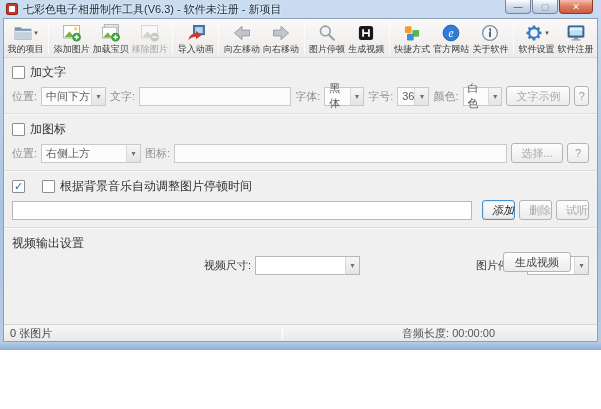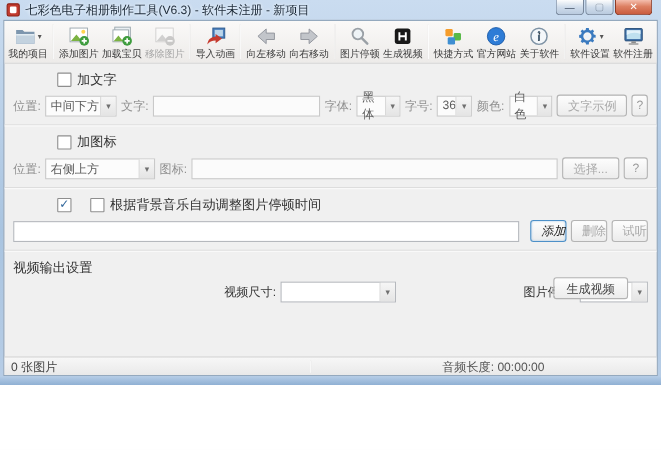--- a/index.html
+++ b/index.html
@@ -43,21 +43,21 @@
   .tsep { width:1px; background:#d2d0ce; border-right:1px solid #fcfcfc; margin:2px 3px; }
 
   
   .drop-panel { margin:2px; height:116px; background:#fff; border:1px solid #c4c4c4;
     display:flex; align-items:center; justify-content:center; }
   .drop-btn { width:192px; height:25px; border:1px solid #cfcfcf; border-radius:3px;
     background:linear-gradient(#fcfcfc,#f1f1f1); color:#666; font-size:12px;
     font-family:inherit; }
 
   
-  .cb-row { display:flex; align-items:center; padding:6px 8px 3px; gap:5px;margin-left:40px; }
+  .cb-row { display:flex; align-items:center; padding:6px 8px 3px; gap:5px; }
   .ctl-row { display:flex; align-items:center; padding:2px 8px 7px; gap:4px;justify-content:flex-end; }
   .divider { height:0; border-top:1px solid #dddddd; border-bottom:1px solid #fafafa; }
 
   .cb { width:13px; height:13px; background:#fff; border:1px solid #8e8e8e; border-radius:1px;
     display:flex; align-items:center; justify-content:center; flex:none; }
   .cb .check { font-size:11px; line-height:11px; color:#31679b; font-weight:bold; }
   .cb-label { font-size:12px; color:#333; }
 
   .lbl { font-size:11px; color:#8f8f8f; white-space:nowrap; }
   .lbl.en { color:#333; }

